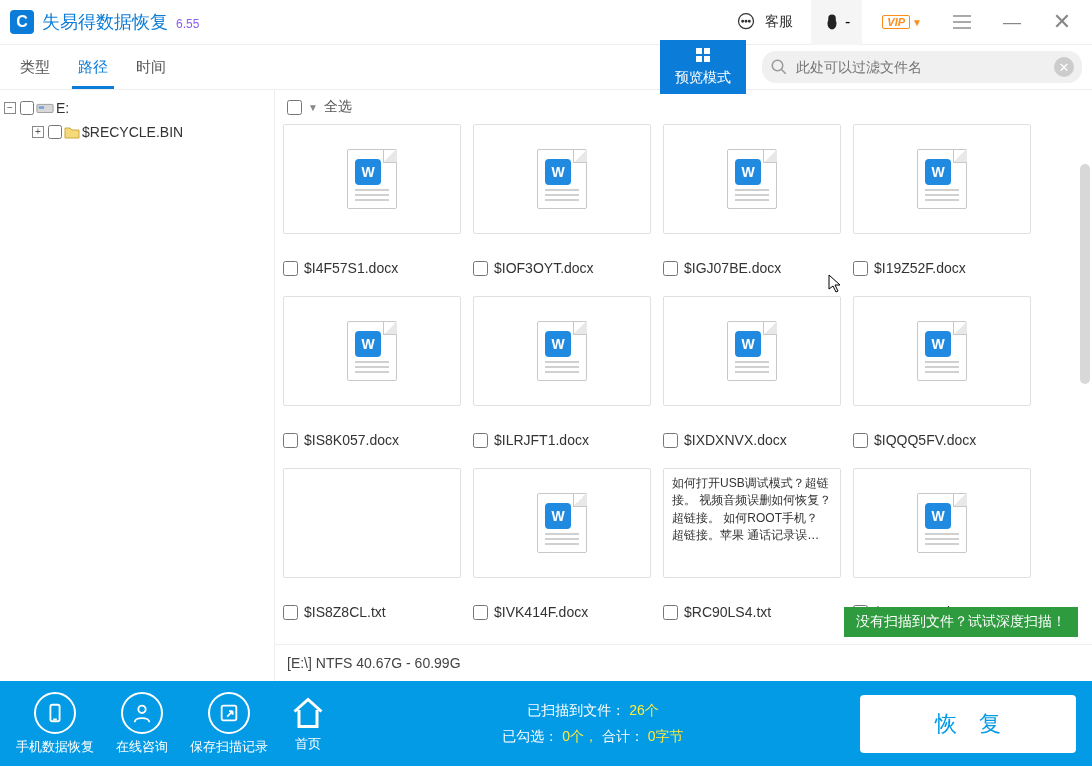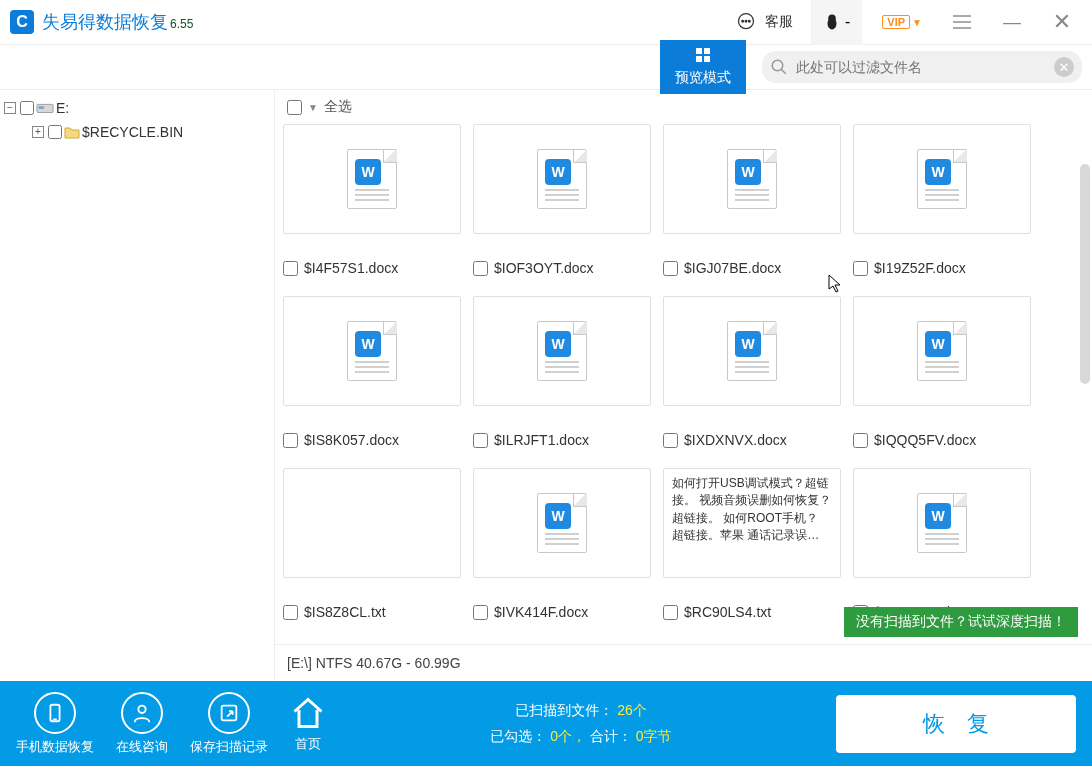--- a/index.html
+++ b/index.html
@@ -2,30 +2,30 @@
 <html><head>
 <meta charset="utf-8">
 <style>
 * { margin: 0; padding: 0; box-sizing: border-box; font-family: "Microsoft YaHei", Arial, sans-serif; }
 body { width: 1092px; height: 766px; background: #fff; overflow: hidden; position: relative; }
 
 
 .titlebar { height: 45px; display: flex; align-items: center; padding: 0 10px; border-bottom: 1px solid #eee; }
 .logo { width: 24px; height: 24px; background: #0b7cd8; border-radius: 4px; display: flex; align-items: center; justify-content: center; color: #fff; font-weight: bold; margin-right: 8px; }
 .app-title { color: #0b7cd8; font-size: 18px; font-weight: 500; }
-.app-ver { color: #14532d; font-size: 12px; margin-left: 2px; margin-top:4px;}
+.app-ver { color: #8b5cf6; font-size: 12px; margin-left: 8px; margin-top:4px;}
 .titlebar-right { margin-left: auto; display: flex; align-items: center; gap: 10px; }
 .t-btn { width: 40px; height: 45px; display: flex; align-items: center; justify-content: center; color: #888; font-size: 18px; cursor: pointer; }
 .t-btn.close { font-size: 22px; }
 .kefu { display: flex; align-items: center; gap: 9px; color: #333; font-size: 14px; cursor:pointer; padding: 0 8px;}
 .kefu svg { width:20px; height:20px; }
 .penguin { display:flex; align-items:center; gap:4px; background:#f5f5f5; height:45px; padding:0 12px; cursor:pointer;}
 .penguin svg { width:18px; height:18px; }
 .vip { display:flex; align-items:center; gap:2px; height:45px; padding:0 10px; cursor:pointer;}
-.vip-badge { border:1px solid #ff8c1a; color:#ff8c1a; font-weight:bold; font-size:11px; padding:0 4px; border-radius:2px;}
+.vip-badge { border:1px solid #ff8c1a; color:#ff8c1a; font-style:italic; font-weight:bold; font-size:11px; padding:0 4px; border-radius:2px;}
 .vip .arrow { color:#ff8c1a; font-size:10px;}
 .hamb { display:flex; flex-direction:column; gap:4px; }
 .hamb span { width:18px; height:2px; background:#aaa; }
 
 
 .row2 { height: 45px; display: flex; align-items: center; border-bottom: 1px solid #eee; }
 .tabs { display: flex; gap: 28px; padding-left: 20px; height:100%; align-items:center;}
 .tab { font-size: 15px; color: #555; cursor: pointer; height:100%; display:flex; align-items:center; position:relative;}
 .tab.active { color: #0b7cd8; }
 .tab.active::after { content:''; position:absolute; bottom:0; left:-6px; right:-6px; height:3px; background:#0b7cd8; }
@@ -75,21 +75,21 @@
 .fake-thumb { position:absolute; right:0; top:40px; width:10px; height:220px; background:#d8d8d8; border-radius:5px; }
 
 
 .footer { height:85px; background:#039be5; color:#fff; display:flex; align-items:center; padding:0 16px; gap:22px;}
 .fbtn { display:flex; flex-direction:column; align-items:center; gap:4px; cursor:pointer; font-size:13px;}
 .fbtn .circ { width:42px; height:42px; border:2px solid #fff; border-radius:50%; display:flex; align-items:center; justify-content:center;}
 .fbtn svg { width:22px; height:22px; stroke:#fff; fill:none; stroke-width:2;}
 .home-btn svg { stroke:#fff; }
 .stats { flex:1; display:flex; flex-direction:column; align-items:center; gap:8px; font-size:14px;}
 .stats .yl { color:#ffeb3b; }
-.recover-btn { width:240px; height:58px; background:#fff; color:#039be5; font-size:22px; letter-spacing:22px; padding-left:22px; display:flex; align-items:center; justify-content:center; border-radius:4px; cursor:pointer;}
+.recover-btn { width:216px; height:58px; background:#fff; color:#039be5; font-size:22px; letter-spacing:22px; padding-left:22px; display:flex; align-items:center; justify-content:center; border-radius:4px; cursor:pointer;}
 
 .cursor { position:absolute; left:828px; top:274px; pointer-events:none; z-index:50;}
 .cursor svg { width:16px; height:20px; }
 </style>
 </head>
 <body>
 
 <div class="titlebar">
   <div class="logo">C</div>
   <div class="app-title">失易得数据恢复</div>
@@ -121,20 +121,25 @@
           <span></span>
           <span></span>
         </div>
     </div>
     <div class="t-btn">—</div>
     <div class="t-btn close">✕</div>
   </div>
 </div>
 
 <div class="row2">
+  <div class="tabs">
+    <div class="tab">类型</div>
+    <div class="tab active">路径</div>
+    <div class="tab">时间</div>
+  </div>
   <div class="view-toggle">
     <div class="vt-btn active">
       <svg viewBox="0 0 16 16" fill="#fff">
           <rect x="1" y="1" width="6" height="6"></rect>
           <rect x="9" y="1" width="6" height="6"></rect>
           <rect x="1" y="9" width="6" height="6"></rect>
           <rect x="9" y="9" width="6" height="6"></rect>
         </svg>
       <span>预览模式</span>
     </div>

